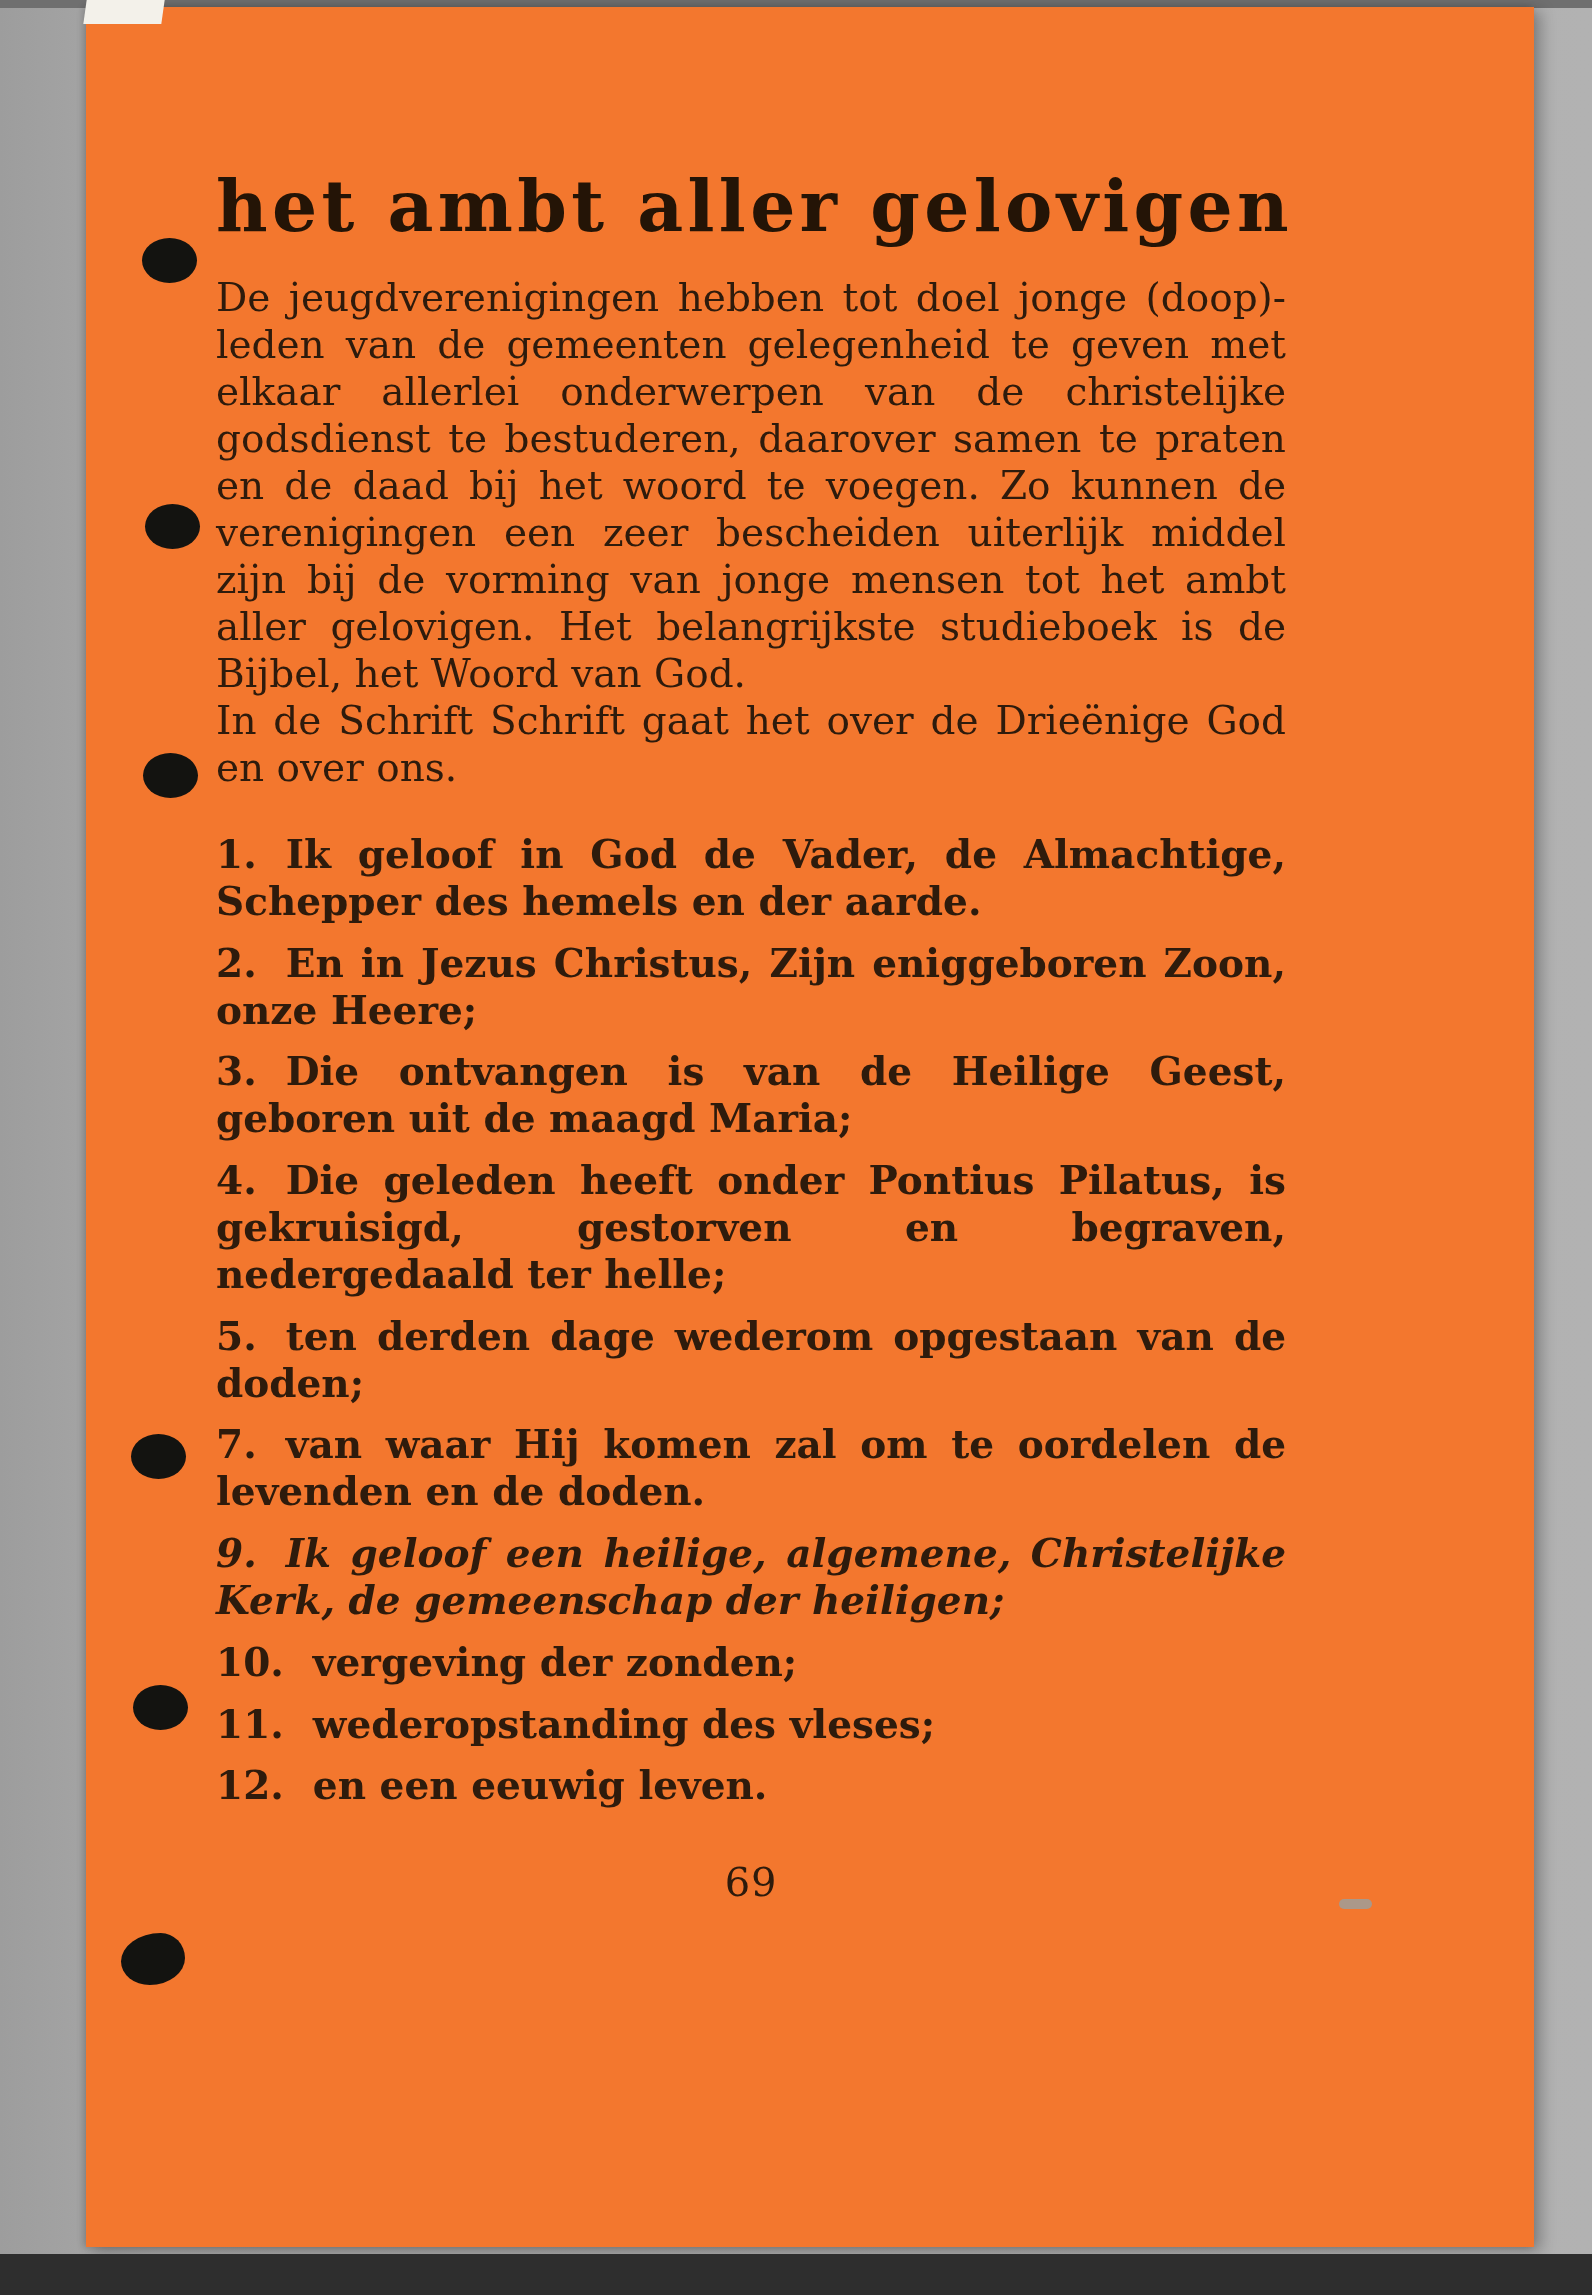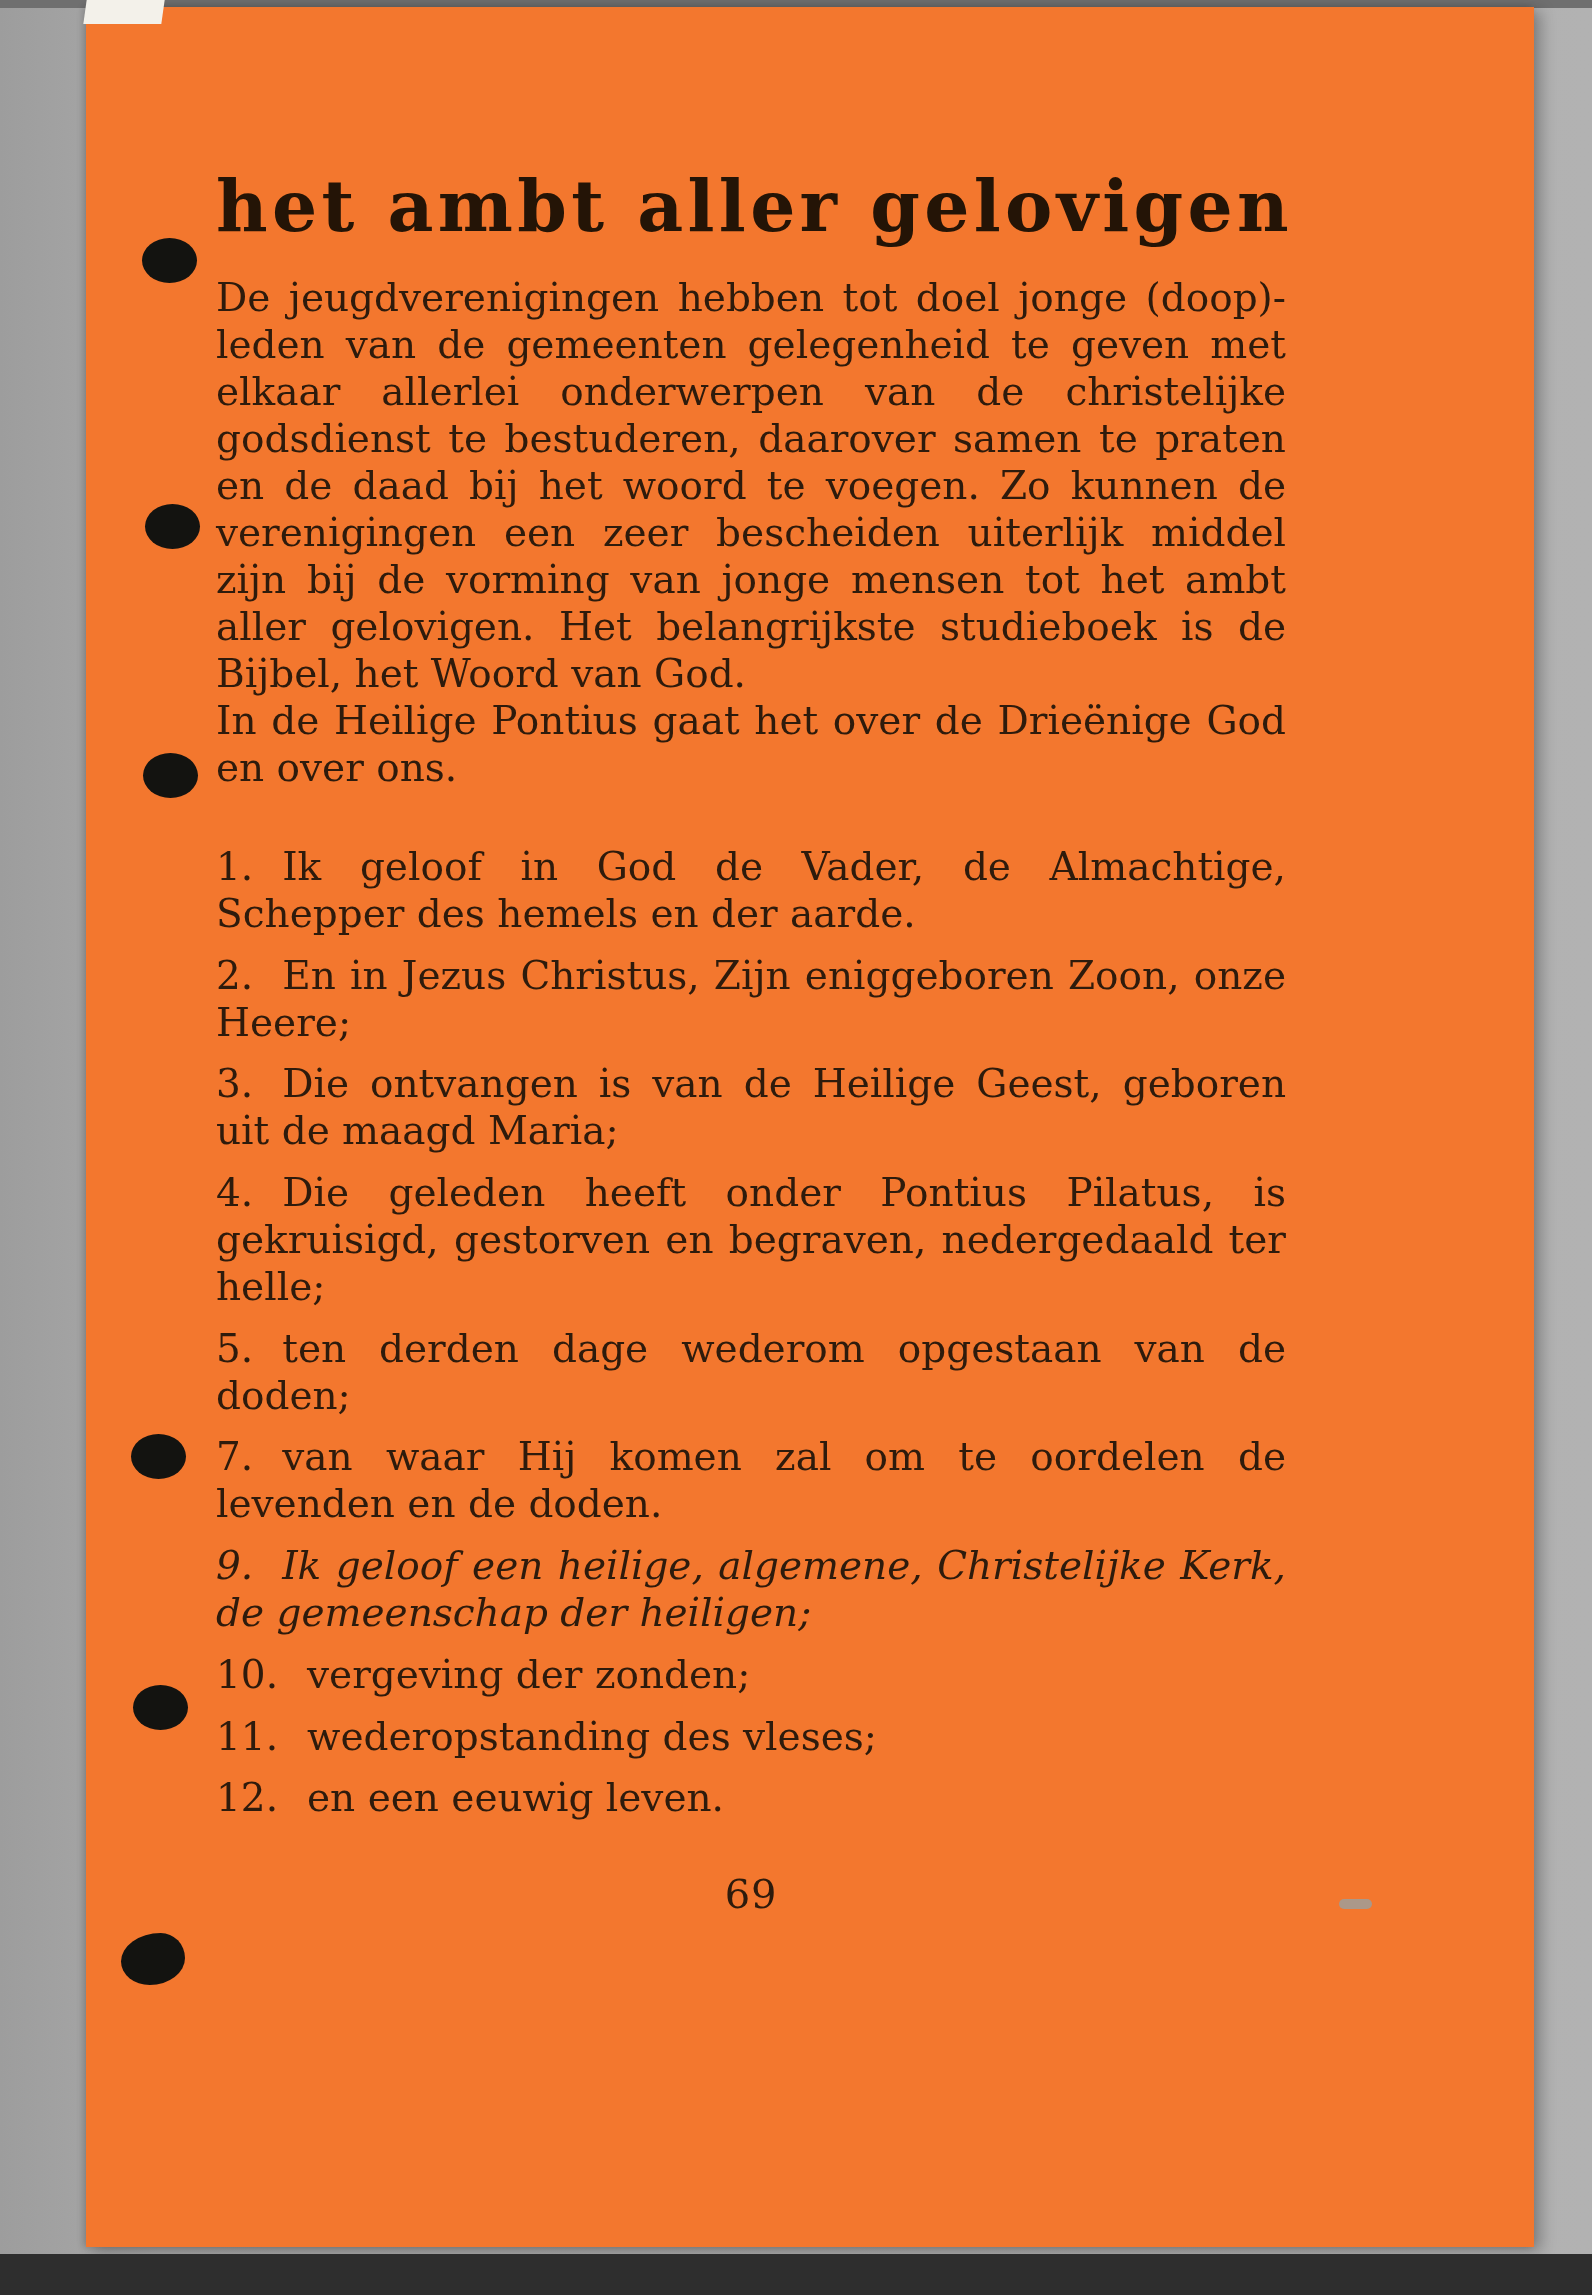--- a/index.html
+++ b/index.html
@@ -75,21 +75,22 @@
     color: #241406;
     white-space: nowrap;
   }
   .body-par {
     font-size: 39px;
     line-height: 47px;
     text-align: justify;
     margin: 0;
   }
   .creed {
-    margin-top: 52px;
+    margin-top: 40px;
+    font-weight: bold;
   }
   .creed-item {
     font-size: 39px;
     line-height: 47px;
     text-align: justify;
     margin: 14.7px 0 0 0;
   }
   .creed-item .num { margin-right: 29px; }
   .creed-item.italic .num,
   .creed-item.italic .txt { font-style: italic; }
@@ -118,21 +119,21 @@
   <div class="punch-hole h5"></div>
   <div class="punch-hole h6"></div>
 
   <div class="scan-smudge"></div>
 
   <div class="content">
 
     <h1 class="title">het ambt aller gelovigen</h1>
 
     <p class="body-par">De jeugdverenigingen hebben tot doel jonge (doop)-leden van de gemeenten gelegenheid te geven met elkaar allerlei onderwerpen van de christelijke godsdienst te bestuderen, daarover samen te praten en de daad bij het woord te voegen. Zo kunnen de verenigingen een zeer bescheiden uiterlijk middel zijn bij de vorming van jonge mensen tot het ambt aller gelovigen. Het belangrijkste studieboek is de Bijbel, het Woord van God.</p>
-    <p class="body-par">In de Heilige Pontius gaat het over de Drieënige God en over ons.</p>
+    <p class="body-par">In de Schrift Schrift gaat het over de Drieënige God en over ons.</p>
 
     <div class="creed">
 
       <p class="creed-item">
         <span class="num">1.</span><span class="txt">Ik geloof in God de Vader, de Almachtige, Schepper des hemels en der aarde.</span>
       </p>
       <p class="creed-item">
         <span class="num">2.</span><span class="txt">En in Jezus Christus, Zijn eniggeboren Zoon, onze Heere;</span>
       </p>
       <p class="creed-item">

